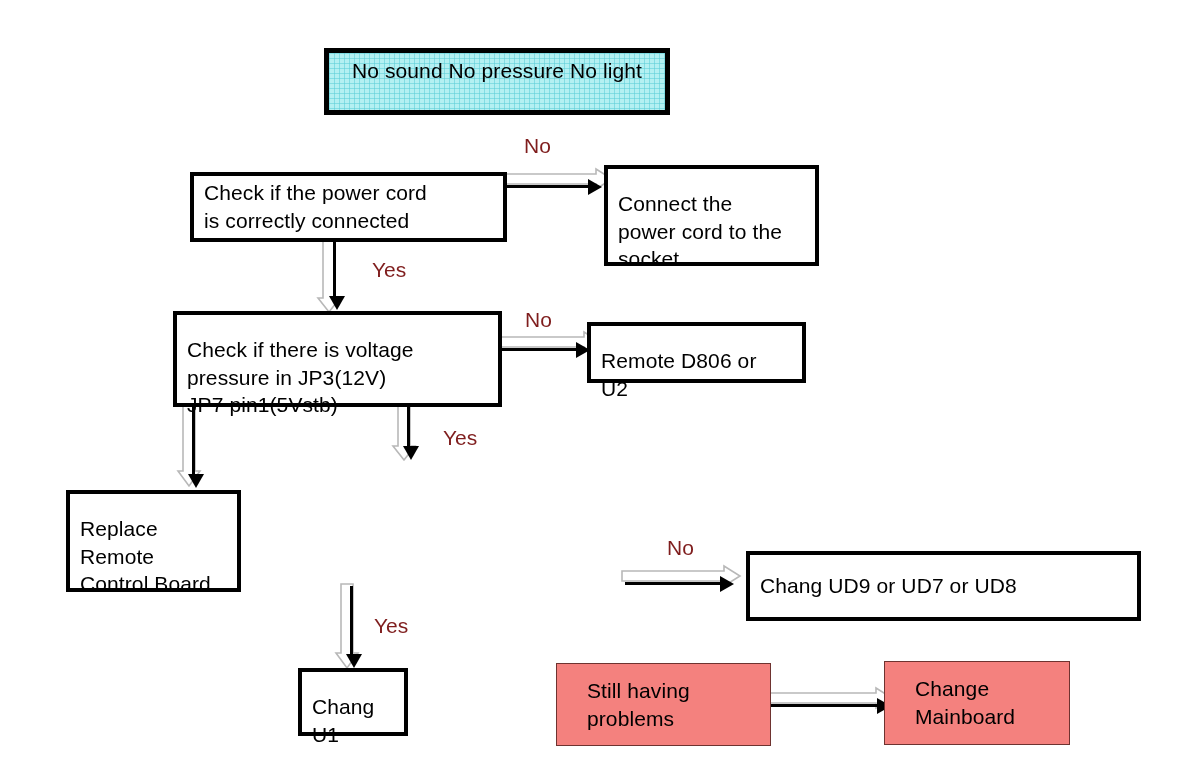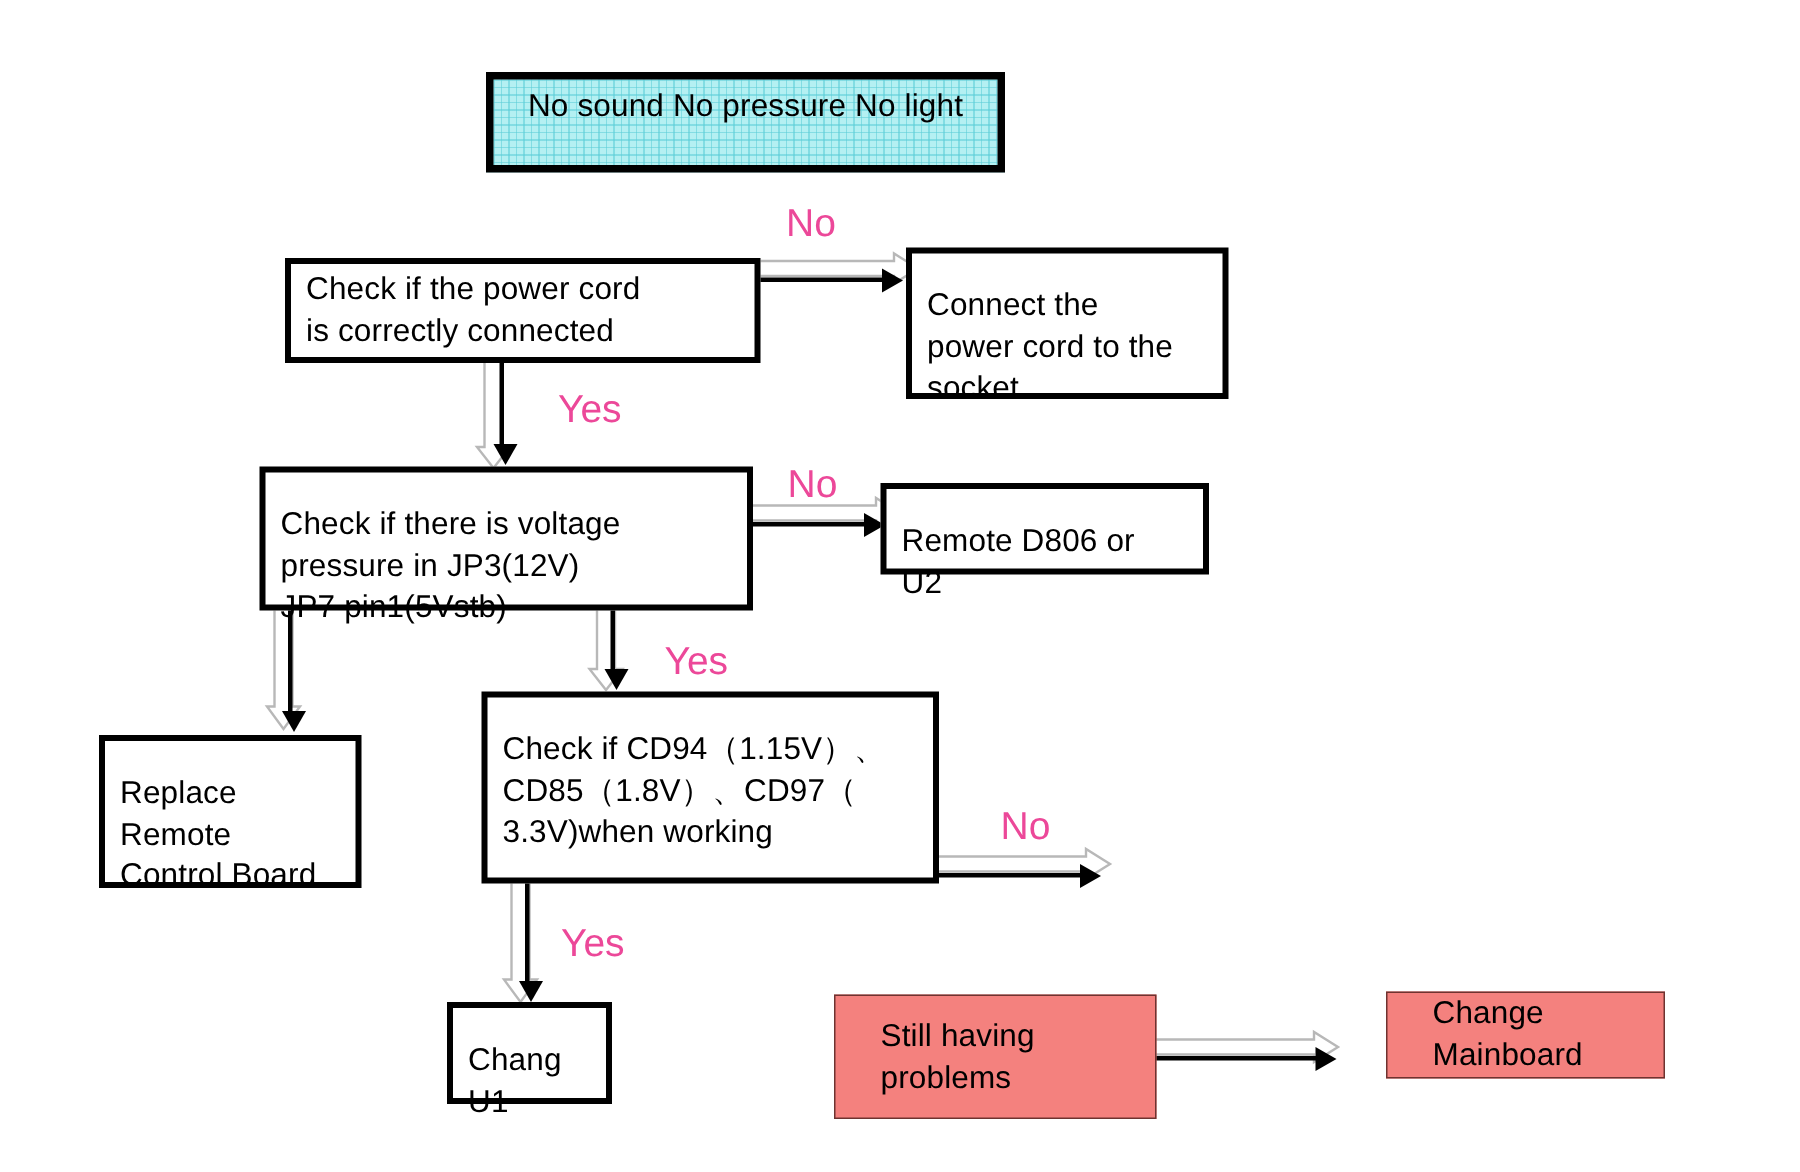--- a/index.html
+++ b/index.html
@@ -90,23 +90,23 @@
     border-top: 14px solid #000000;
   }
 
   
   .ghost { position: absolute; z-index: 2; pointer-events: none; }
   .ghost svg { display: block; overflow: visible; }
 
   
   .elabel {
     position: absolute;
-    font-size: 26px;
+    font-size: 21px;
     line-height: 1;
-    color: #ec4899;
+    color: #7f1d1d;
     z-index: 6;
     white-space: nowrap;
   }
 </style>
 </head>
 <body>
 
 <div id="canvas">
 
   <div class="ghost" style="left:478px; top:168px; width:140px; height:24px;">
@@ -234,35 +234,33 @@
     <span class="txt">Remote D806 or
 U2</span>
   </div>
 
   <div class="node vtop" style="left:66px; top:490px; width:175px; height:102px;">
     <span class="txt">Replace
 Remote
 Control Board</span>
   </div>
 
-  <div class="node vtop" style="left:321px; top:461px; width:305px; height:128px;">
-    <span class="txt">Check if CD94（1.15V）、
-CD85（1.8V）、CD97（
-3.3V)when working</span>
-  </div>
-
+
+  <div class="node" style="left:746px; top:551px; width:395px; height:70px;">
+    <span class="txt">Chang UD9 or UD7 or UD8</span>
+  </div>
 
   <div class="node vtop" style="left:298px; top:668px; width:110px; height:68px;">
     <span class="txt">Chang
 U1</span>
   </div>
 
   <div class="node pink" style="left:556px; top:663px; width:215px; height:83px;">
     <span class="txt">Still having
 problems</span>
   </div>
 
-  <div class="node pink" style="left:924px; top:661px; width:186px; height:58px;">
+  <div class="node pink" style="left:884px; top:661px; width:186px; height:84px;">
     <span class="txt">Change
 Mainboard</span>
   </div>
 
 </div>
 
 </body></html>

